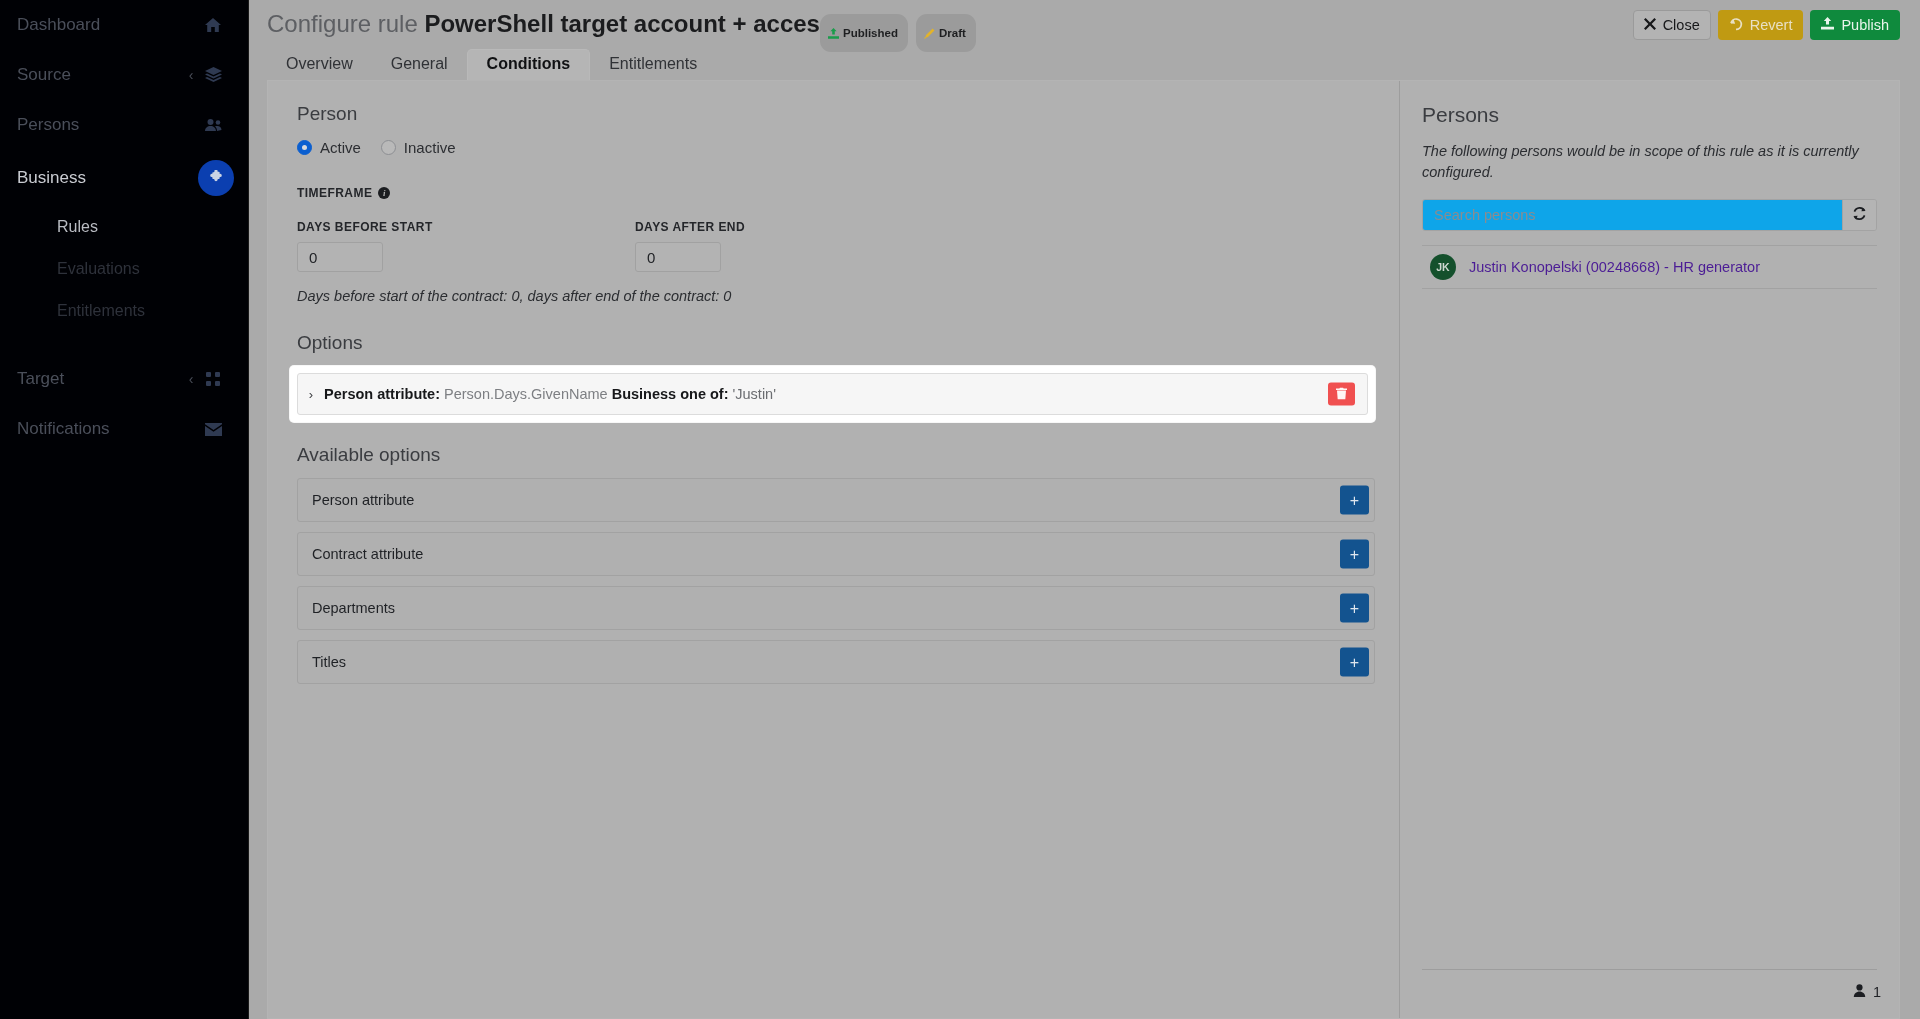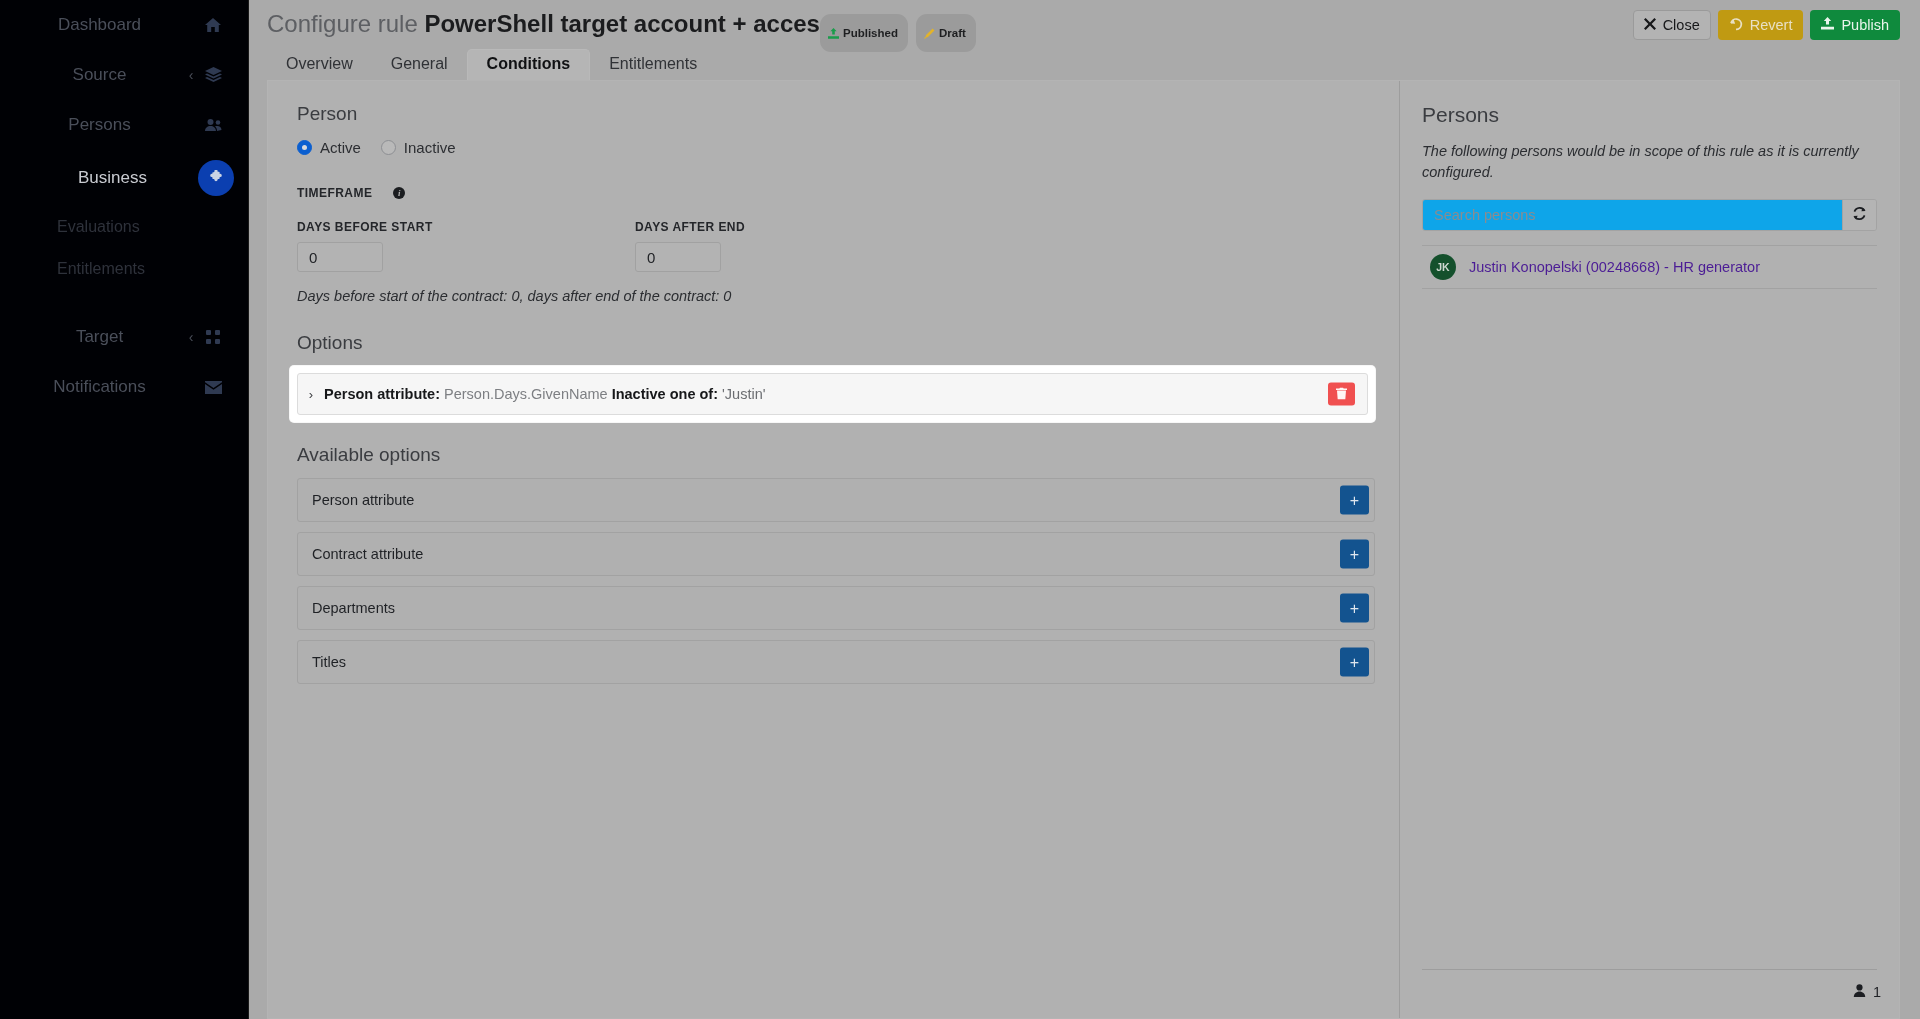--- a/index.html
+++ b/index.html
@@ -20,21 +20,21 @@
   }
   .nav-item {
     position: relative;
     height: 50px;
     display: flex; align-items: center;
     padding: 0 22px 0 17px;
     color: #4a4f5a;
     font-size: 17px;
   }
   .nav-item.active { color: #c9ccd2; }
-  .nav-item .nav-label { flex: 1; white-space: nowrap; text-align: center; }
+  .nav-item .nav-label { flex: 1; white-space: nowrap; }
   .nav-item .caret {
     font-size: 14px; color: #4a4f5a; width: 18px; text-align: center;
   }
   .nav-icon {
     width: 26px; display: flex; align-items: center; justify-content: center;
     color: #2f3a52;
   }
   .nav-icon svg { display: block; }
   .nav-item.circle-host { height: 56px; }
   .nav-circle {
@@ -129,21 +129,21 @@
     border: 1px solid #8d8f93; background: #b9b9b9;
     display: flex; align-items: center; justify-content: center;
   }
   .dot.on { border-color: #0b5fd0; background: #0b5fd0; }
   .dot.on::after { content: ""; width: 5px; height: 5px; border-radius: 50%; background: #d7d9dd; }
 
   .field-label {
     font-size: 12px; font-weight: bold; letter-spacing: .45px;
     color: #24262a; margin-left: 29px;
   }
-  .tf-head { margin-top: 30px; display: flex; align-items: center; gap: 21px; }
+  .tf-head { margin-top: 30px; display: flex; align-items: center; gap: 6px; }
   .info-i {
     width: 12px; height: 12px; border-radius: 50%; background: #1b1d20;
     color: #b1b1b1; font-size: 9px; font-weight: bold;
     display: inline-flex; align-items: center; justify-content: center;
     font-style: italic; font-family: "Liberation Serif", serif;
   }
   .tf-grid { margin-top: 20px; position: relative; height: 66px; }
   .tf-cell { position: absolute; top: 0; }
   .tf-cell.a { left: 0; }
   .tf-cell.b { left: 338px; }
@@ -283,20 +283,23 @@
       <span class="nav-label">Business</span>
       <span class="caret">⌄</span>
       <span class="nav-circle">
         <svg width="16" height="16" viewBox="0 0 16 16" fill="#ccd4e4">
             <path d="M6.4 1.2a1.6 1.6 0 0 1 3.2 0c0 .5.4.8.9.6.7-.3 1.4.4 1.1 1.1-.2.5.1.9.6.9a1.6 1.6 0 0 1 0 3.2c-.5 0-.8.4-.6.9.3.7-.4 1.4-1.1 1.1-.5-.2-.9.1-.9.6a1.6 1.6 0 0 1-3.2 0c0-.5-.4-.8-.9-.6-.7.3-1.4-.4-1.1-1.1.2-.5-.1-.9-.6-.9a1.6 1.6 0 0 1 0-3.2c.5 0 .8-.4.6-.9C4.1 2.6 4.8 1.9 5.5 2.2c.5.2.9-.1.9-.6z"></path>
           </svg>
       </span>
     </div>
 
     <div>
+      <div class="sub-item active">
+        <span>Rules</span>
+      </div>
       <div class="sub-item">
         <span>Evaluations</span>
       </div>
       <div class="sub-item">
         <span>Entitlements</span>
       </div>
     </div>
 
     <div class="nav-gap"></div>
 
@@ -433,21 +436,21 @@
           <div class="tf-note">Days before start of the contract: 0, days after end of the contract: 0</div>
 
           <div class="sec-title" style="margin-top:28px">Options</div>
 
           <div class="spotlight">
             <div class="cond-row">
               <span class="chev">›</span>
               <span class="cond-text">
                 <b>Person attribute:</b>
                 <span>Person.Days.GivenName</span>
-                <b>Inactive one of:</b>
+                <b>Business one of:</b>
                 <span class="val">'Justin'</span>
               </span>
               <span class="del-btn">
                 <span>
                   <svg width="11" height="12" viewBox="0 0 11 12" fill="#fff7f5">
                       <path d="M4 0h3l.6 1H11v1.4H0V1h3.4zM1 3h9l-.7 9H1.7z"></path>
                     </svg>
                 </span>
               </span>
             </div>

